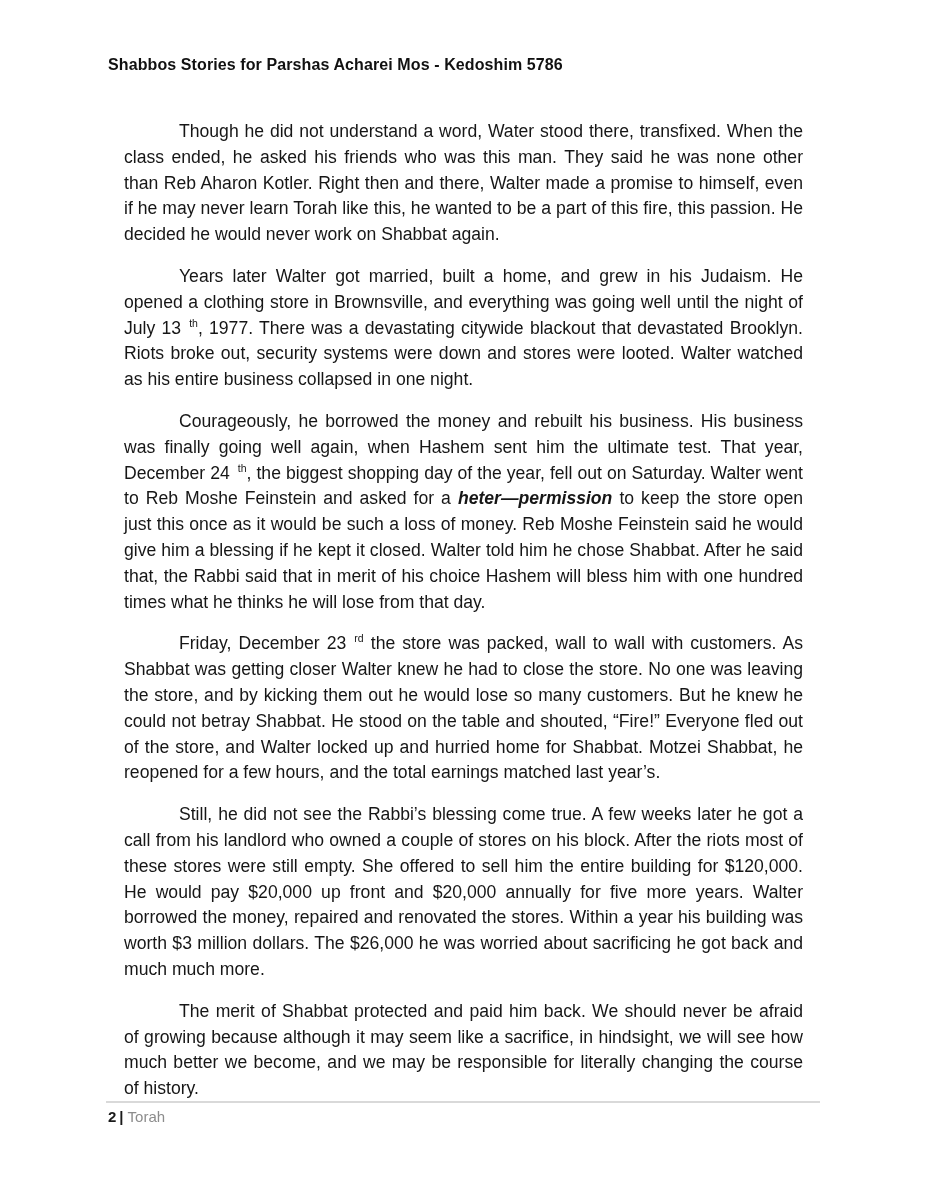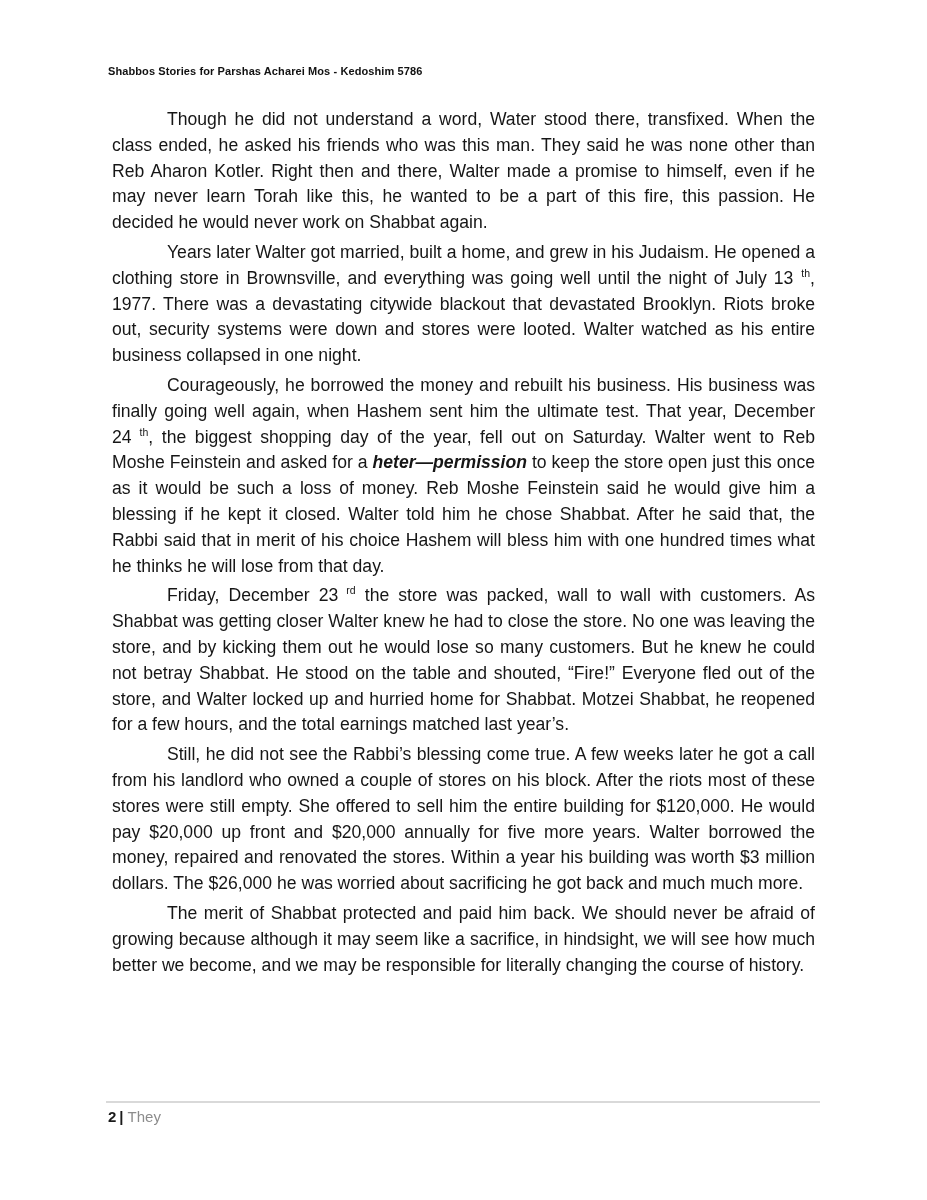--- a/index.html
+++ b/index.html
@@ -7,40 +7,40 @@
     position: relative;
     width: 927px;
     height: 1200px;
     background: #ffffff;
     overflow: hidden;
     font-family: "Liberation Sans", sans-serif;
     color: #161616;
   }
   .header {
     position: absolute;
-    top: 65px;
+    top: 56px;
     left: 108px;
     width: 711px;
-    font-size: 11px;
+    font-size: 16px;
     font-weight: 700;
     letter-spacing: 0.1px;
     color: #111111;
   }
   .content {
     position: absolute;
     top: 103px;
     left: 108px;
     width: 711px;
     font-size: 17.6px;
     line-height: 25.8px;
     text-align: justify;
     color: #161616;
   }
   .content p.para {
-    margin: 4px;
+    margin: 16px;
     text-indent: 55px;
   }
   .content sup {
     font-size: 10.5px;
     line-height: 0;
     vertical-align: super;
     padding-left: 8px;
   }
   .content em { font-style: italic; font-weight: bold; }
   .footer-rule {
@@ -80,15 +80,15 @@
       <p class="para"><span>Years later Walter got married, built a home, and grew in his Judaism. He opened a clothing store in Brownsville, and everything was going well until the night of July 13</span><sup>th</sup><span>, 1977. There was a devastating citywide blackout that devastated Brooklyn. Riots broke out, security systems were down and stores were looted. Walter watched as his entire business collapsed in one night.</span></p>
       <p class="para"><span>Courageously, he borrowed the money and rebuilt his business. His business was finally going well again, when Hashem sent him the ultimate test. That year, December 24</span><sup>th</sup><span>, the biggest shopping day of the year, fell out on Saturday. Walter went to Reb Moshe Feinstein and asked for a </span><em>heter—permission</em><span> to keep the store open just this once as it would be such a loss of money. Reb Moshe Feinstein said he would give him a blessing if he kept it closed. Walter told him he chose Shabbat. After he said that, the Rabbi said that in merit of his choice Hashem will bless him with one hundred times what he thinks he will lose from that day.</span></p>
       <p class="para"><span>Friday, December 23</span><sup>rd</sup><span> the store was packed, wall to wall with customers. As Shabbat was getting closer Walter knew he had to close the store. No one was leaving the store, and by kicking them out he would lose so many customers. But he knew he could not betray Shabbat. He stood on the table and shouted, “Fire!” Everyone fled out of the store, and Walter locked up and hurried home for Shabbat. Motzei Shabbat, he reopened for a few hours, and the total earnings matched last year’s.</span></p>
       <p class="para"><span>Still, he did not see the Rabbi’s blessing come true. A few weeks later he got a call from his landlord who owned a couple of stores on his block. After the riots most of these stores were still empty. She offered to sell him the entire building for $120,000. He would pay $20,000 up front and $20,000 annually for five more years. Walter borrowed the money, repaired and renovated the stores. Within a year his building was worth $3 million dollars. The $26,000 he was worried about sacrificing he got back and much much more.</span></p>
       <p class="para"><span>The merit of Shabbat protected and paid him back. We should never be afraid of growing because although it may seem like a sacrifice, in hindsight, we will see how much better we become, and we may be responsible for literally changing the course of history.</span></p>
     </div>
 
   <div class="footer-rule"></div>
 
   <div class="footer-text">
-    <span class="pagenum">2</span><span class="sep">|</span><span class="pagelabel">They</span>
+    <span class="pagenum">2</span><span class="sep">|</span><span class="pagelabel">Torah</span>
   </div>
 </div>
 
 </body></html>

